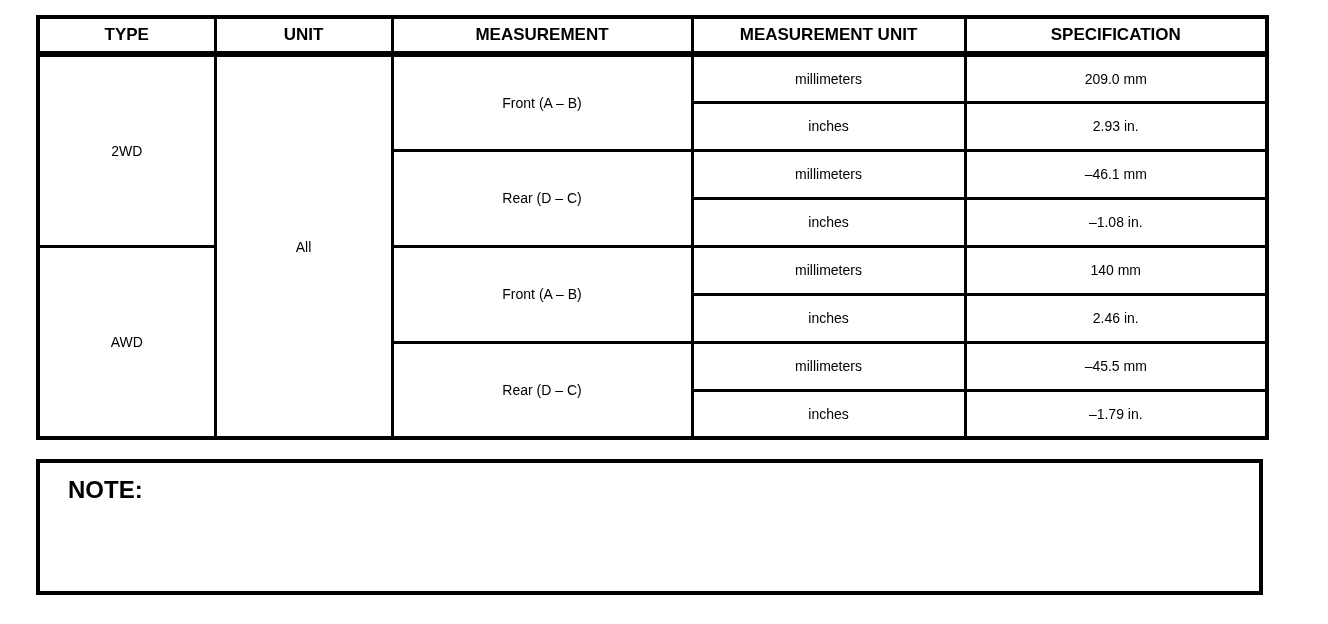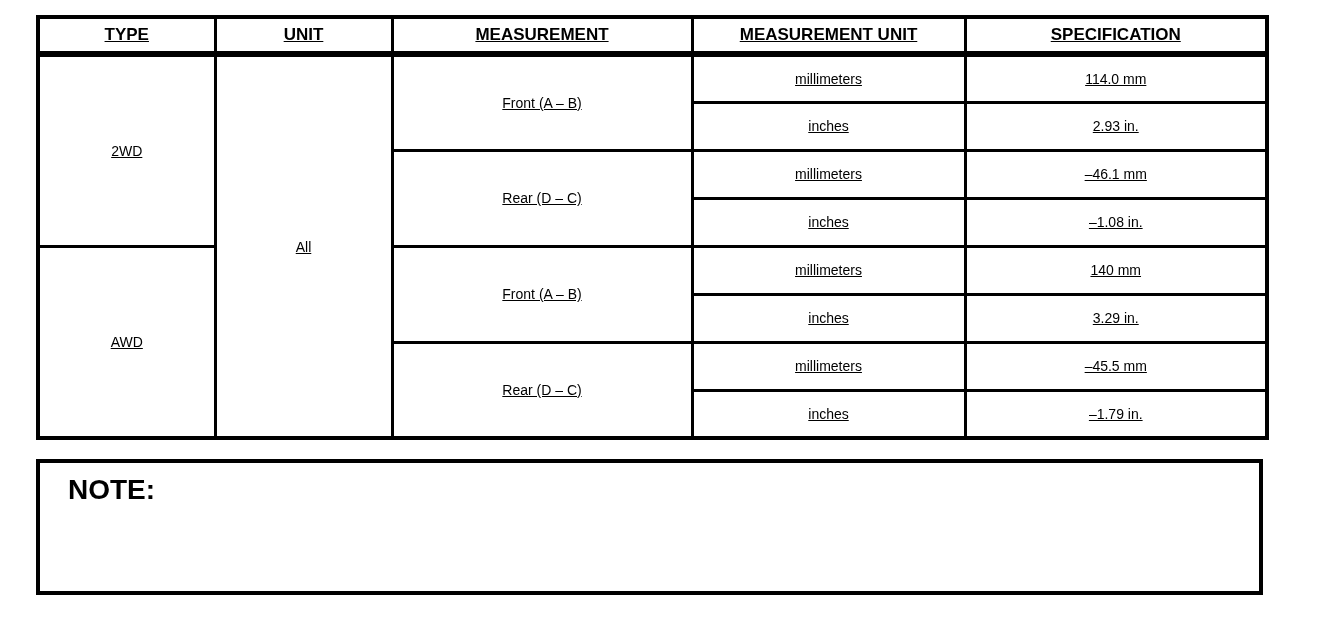--- a/index.html
+++ b/index.html
@@ -18,21 +18,20 @@
 
   
   table.spec {
     position: absolute;
     left: 36px;
     top: 15px;
     width: 1229px;
     border-collapse: collapse;
     table-layout: fixed;
     background: #ffffff;
-    text-decoration: underline;
   }
   table.spec th,
   table.spec td {
     border: 3px solid #000000;
     text-align: center;
     vertical-align: middle;
     padding: 0;
     overflow: hidden;
   }
   table.spec {
@@ -59,21 +58,21 @@
     position: absolute;
     left: 36px;
     top: 459px;
     width: 1219px;
     height: 128px;
     border: 4px solid #000000;
     background: #ffffff;
   }
   .note-title {
     margin: 14px 12px 0 28px;
-    font-size: 28px;
+    font-size: 24px;
     font-weight: bold;
     line-height: 26px;
   }
   .note-body {
     margin: 8px 0 0 28px;
     max-width: 990px;
     font-size: 21px;
     font-weight: bold;
     line-height: 32px;
   }
@@ -99,21 +98,21 @@
         <th>MEASUREMENT UNIT</th>
         <th>SPECIFICATION</th>
       </tr>
     </thead>
     <tbody>
       <tr>
         <td rowspan="4">2WD</td>
         <td rowspan="8">All</td>
         <td rowspan="2">Front (A – B)</td>
         <td>millimeters</td>
-        <td>114.0 mm</td>
+        <td>209.0 mm</td>
       </tr>
       <tr>
         <td>inches</td>
         <td>2.93 in.</td>
       </tr>
       <tr>
         <td rowspan="2">Rear (D – C)</td>
         <td>millimeters</td>
         <td>–46.1 mm</td>
       </tr>
@@ -122,21 +121,21 @@
         <td>–1.08 in.</td>
       </tr>
       <tr>
         <td rowspan="4">AWD</td>
         <td rowspan="2">Front (A – B)</td>
         <td>millimeters</td>
         <td>140 mm</td>
       </tr>
       <tr>
         <td>inches</td>
-        <td>3.29 in.</td>
+        <td>2.46 in.</td>
       </tr>
       <tr>
         <td rowspan="2">Rear (D – C)</td>
         <td>millimeters</td>
         <td>–45.5 mm</td>
       </tr>
       <tr>
         <td>inches</td>
         <td>–1.79 in.</td>
       </tr>

